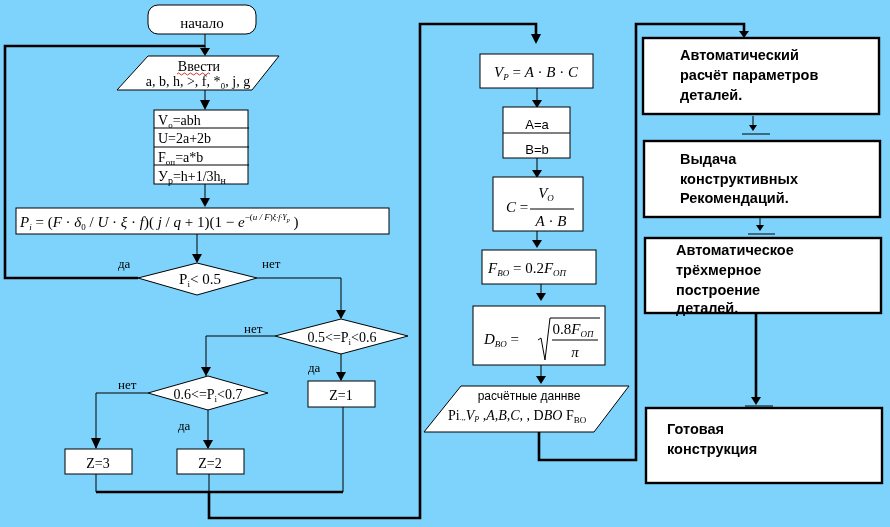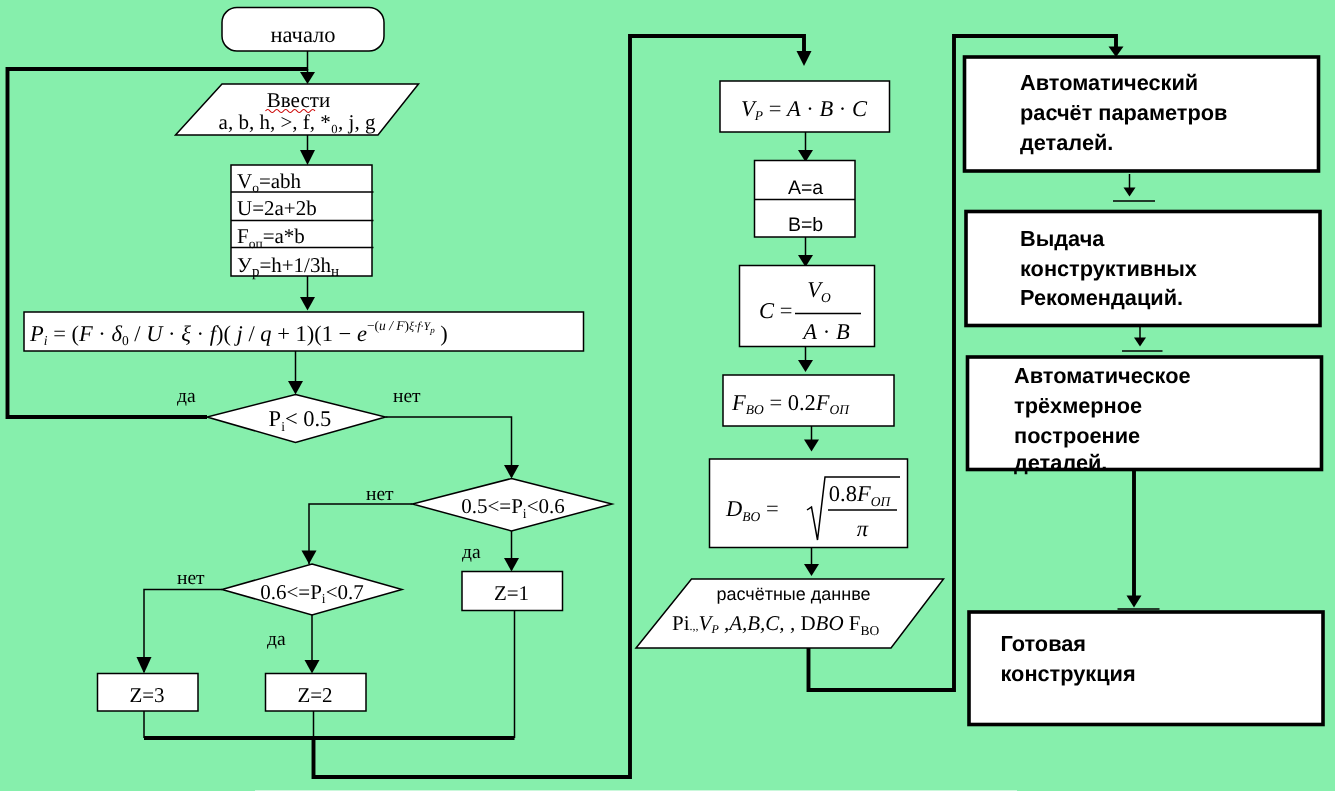--- a/index.html
+++ b/index.html
@@ -1,16 +1,16 @@
 <!DOCTYPE html>
 <html><head>
 <meta charset="utf-8">
 <style>
   html, body { margin:0; padding:0; background:#fff; }
-  #canvas { position:relative; width:890px; height:527px; overflow:hidden; background:#86efac;text-decoration:underline; }
+  #canvas { position:relative; width:890px; height:527px; overflow:hidden; background:#7dd3fc;text-decoration:underline; }
   svg { position:absolute; left:0; top:0; }
   .t { font-family:"Liberation Serif", serif; fill:#000; }
   .ts { font-family:"Liberation Sans", sans-serif; fill:#000; }
   .tb { font-family:"Liberation Sans", sans-serif; font-weight:bold; fill:#000; font-size:14.5px; }
   .box { fill:#fff; stroke:#000; stroke-width:1; }
   .boxb { fill:#fff; stroke:#000; stroke-width:2.4; }
   .ln { stroke:#000; stroke-width:1; fill:none; }
   .lnb { stroke:#000; stroke-width:2.6; fill:none; }
   .ar { fill:#000; }
   .sq { stroke:#c00; stroke-width:0.8; fill:none; }

